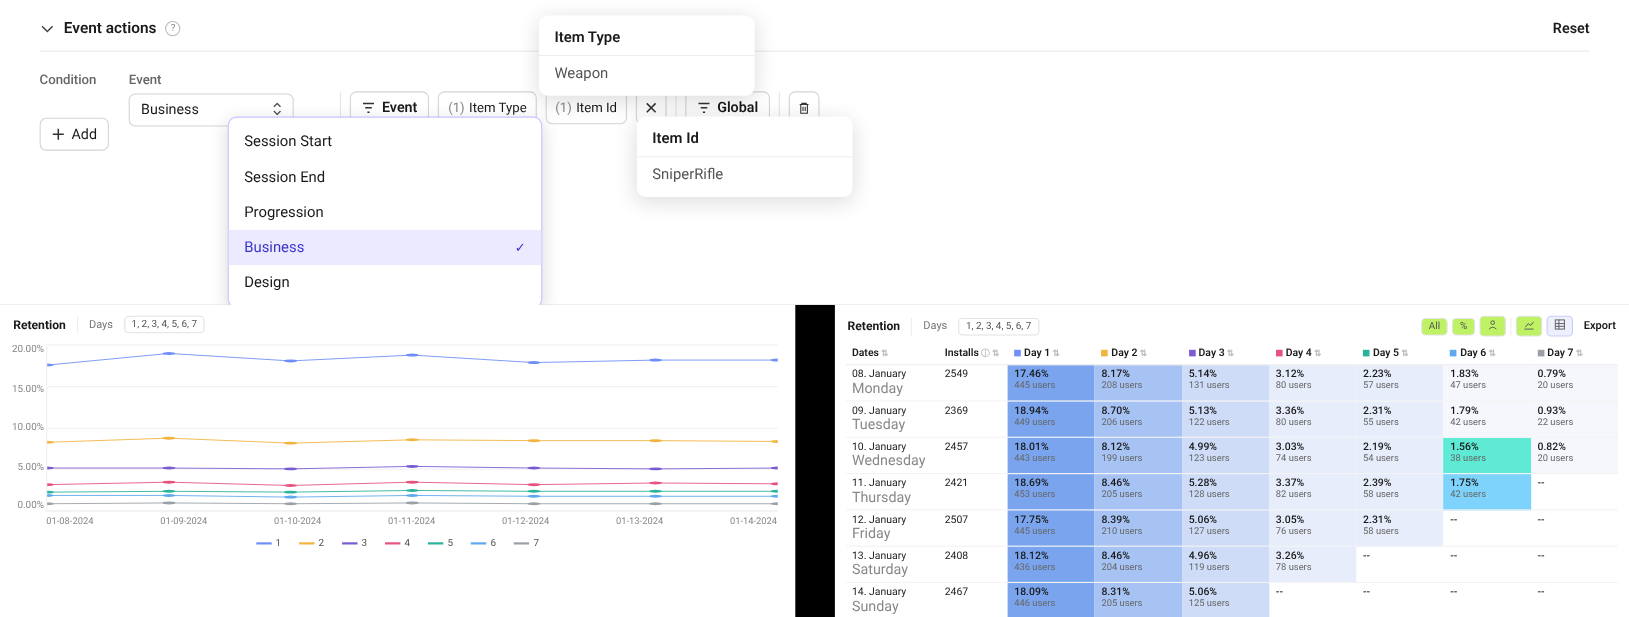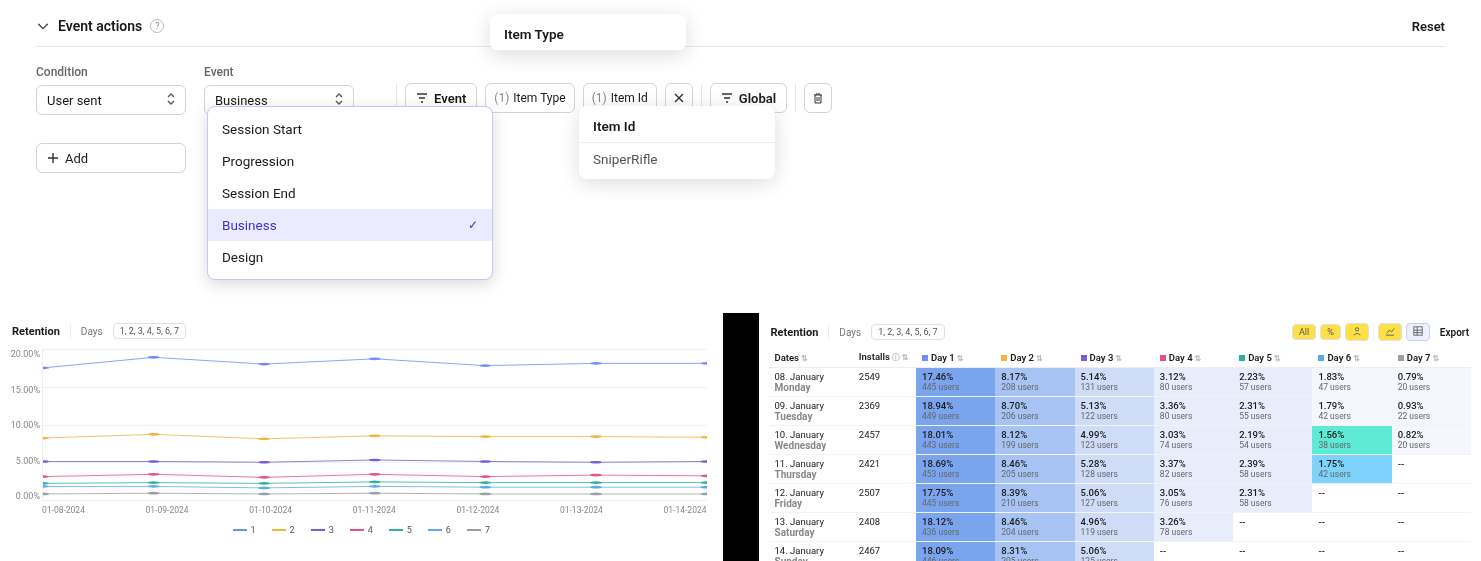--- a/index.html
+++ b/index.html
@@ -192,21 +192,21 @@
   .days-label { color: #777; font-size: 10px; }
   .days-pill {
     border: 1px solid #e2e2e2; border-radius: 4px;
     padding: 2px 6px; font-size: 9px; color: #555;
   }
   .right-controls {
     margin-left: auto; display: flex; align-items: center; gap: 4px;
   }
   .ctl-pill {
     border: 1px solid #e2e2e2; border-radius: 4px;
-    padding: 2px 6px; font-size: 9px; color: #555; background:#fde047;
+    padding: 2px 6px; font-size: 9px; color: #555; background:#bef264;
     cursor: pointer;
   }
   .ctl-pill.active { background: #edeffc; border-color: #c9cdfa; }
   .export { font-weight: 600; font-size: 10px; cursor: pointer; margin-left: 6px; }
 
   
   .chart-area {
     position: relative;
     height: 170px;
     margin: 4px 6px 0 32px;
@@ -243,21 +243,21 @@
     border-bottom: 1px solid #eee; background:#fff;
     white-space: nowrap; font-size: 9.5px;
   }
   .ret-table th .sort { color:#bbb; font-size:8px; margin-left:2px; }
   .ret-table th .dot { width:6px;height:6px;display:inline-block;margin-right:3px;vertical-align:middle; }
   .ret-table td {
     padding: 3px 6px; vertical-align: top;
     border-bottom: 1px solid #f3f3f3;
   }
   .ret-table td.datecell { white-space: nowrap; margin-top: 20px; }
-  .ret-table td .sub { color:#888; font-size:10px;font-weight:bold; }
+  .ret-table td .sub { color:#888; font-size:13px; }
   .cell-pct { font-weight:500; }
   .cell-users { color:#666; font-size:8.5px; }
   .pager {
     display:flex; justify-content:space-between; align-items:center;
     margin-top:6px; font-size:9.5px; color:#666;
   }
   .pager .nav { display:flex; gap:6px; align-items:center; margin: 0 auto; }
   .pager .pagebtn {
     width:18px;height:18px;display:flex;align-items:center;justify-content:center;
     border-radius:4px; cursor:pointer;
@@ -283,28 +283,20 @@
       <span class="help-circle">?</span>
     </div>
     <span class="reset">Reset</span>
   </div>
 
   <div class="ea-divider"></div>
 
   <div class="ea-row">
     <div class="field-group">
       <span class="field-label">Condition</span>
-      <div class="select-pill">
-        <span>User sent</span>
-        <span class="caret">
-          <svg width="8" height="12" viewBox="0 0 8 12">
-              <path d="M1 4 L4 1 L7 4 M1 8 L4 11 L7 8" fill="none" stroke="#555" stroke-width="1.3"></path>
-            </svg>
-        </span>
-      </div>
       <div class="add-btn">
         <svg width="12" height="12" viewBox="0 0 12 12">
             <path d="M6 1 V11 M1 6 H11" stroke="#333" stroke-width="1.4"></path>
           </svg>
         <span>Add</span>
       </div>
     </div>
 
     <div class="field-group">
       <span class="field-label">Event</span>
@@ -358,38 +350,39 @@
       </div>
     </div>
   </div>
 
   <div class="event-dropdown-wrap">
     <div class="dropdown" id="event-dd">
         <div class="dd-item">
           <span>Session Start</span>
         </div>
         <div class="dd-item">
-          <span>Progression</span>
+          <span>Session End</span>
         </div>
         <div class="dd-item">
-          <span>Session End</span>
+          <span>Progression</span>
         </div>
         <div class="dd-item selected">
           <span>Business</span>
           <span class="dd-check">✓</span>
         </div>
         <div class="dd-item">
           <span>Design</span>
         </div>
       </div>
   </div>
 
   <div class="popover popover-itemtype">
     <div class="pv-title">Item Type</div>
     <hr>
+    <div class="pv-item">Weapon</div>
   </div>
 
   <div class="popover popover-itemid">
     <div class="pv-title">Item Id</div>
     <hr>
     <div class="pv-item">SniperRifle</div>
   </div>
 
 </div>
 

